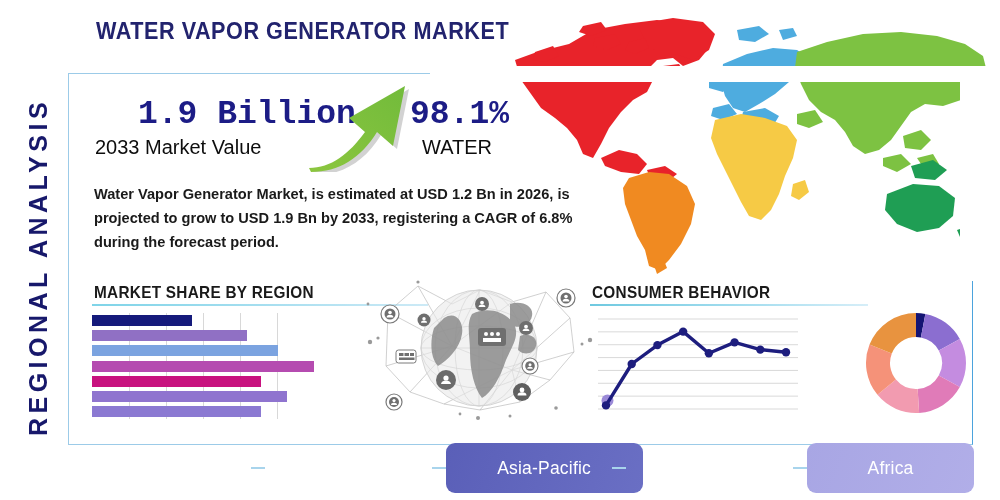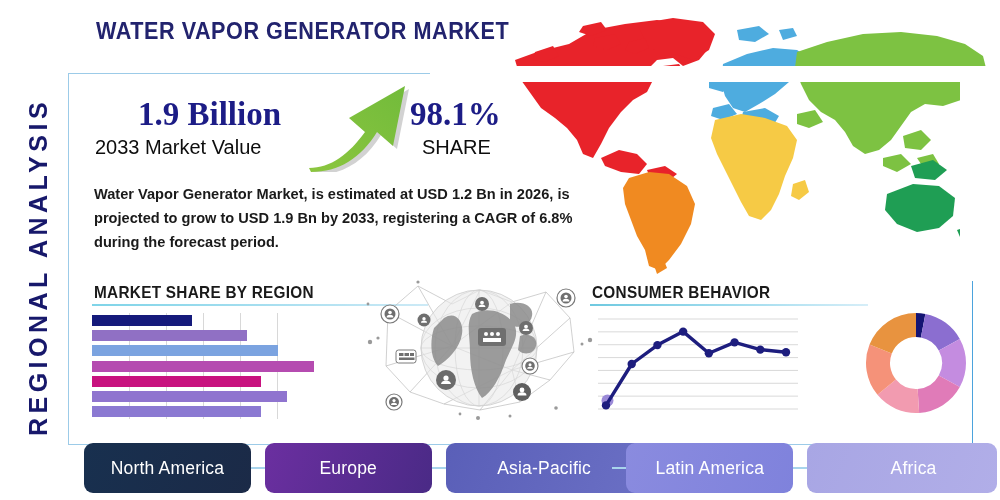--- a/index.html
+++ b/index.html
@@ -78,21 +78,21 @@
     height: 215px;
     background: #ffffff;
   }
 
   
   .kpi-value {
     position: absolute;
     color: #1c1c86;
     font-size: 33px;
     font-weight: 700;
-    font-family: Liberation Serif, serif;
+    font-family: Liberation Mono, monospace;
     white-space: nowrap;
   }
   .kpi-label {
     position: absolute;
     color: #0d0d0d;
     font-size: 20px;
     font-weight: 400;
     font-family: "Liberation Sans", sans-serif;
     white-space: nowrap;
   }
@@ -244,21 +244,21 @@
 
   <div id="side-label">REGIONAL ANALYSIS</div>
 
   <div id="page-title">WATER VAPOR GENERATOR MARKET</div>
 
   <div id="content-frame"></div>
 
   <div class="kpi-value" id="kpi-market-value">1.9 Billion</div>
   <div class="kpi-label" id="kpi-market-label">2033 Market Value</div>
   <div class="kpi-value" id="kpi-cagr-value">98.1%</div>
-  <div class="kpi-label" id="kpi-cagr-label">SHARE</div>
+  <div class="kpi-label" id="kpi-cagr-label">WATER</div>
 
   <svg id="growth-arrow" viewBox="0 0 110 90">
     <defs>
       <linearGradient id="arrGrad" x1="0" y1="1" x2="1" y2="0">
         <stop offset="0%" stop-color="#86c council"></stop>
         <stop offset="0%" stop-color="#8cc63f"></stop>
         <stop offset="100%" stop-color="#72bb3b"></stop>
       </linearGradient>
     </defs>
     <path d="M4,86 C26,86 44,72 60,50 L44,36 L100,4 L88,64 L72,50 C56,76 34,90 6,90 Z" fill="#9b9b9b" opacity="0.45" transform="translate(4,3)"></path>
@@ -473,26 +473,23 @@
       <path d="M52,2 A50,50 0 0 1 61.36906572928623,2.8856374635655655 L56.87191417922884,26.460531481054094 A26,26 0 0 0 52,26 Z" fill="#141473"></path>
       <path d="M61.36906572928623,2.8856374635655655 A50,50 0 0 1 95.81533400219318,27.912316294914234 L74.78397368114045,39.4744044733554 A26,26 0 0 0 56.87191417922884,26.460531481054094 Z" fill="#8b6ed0"></path>
       <path d="M95.81533400219318,27.912316294914234 A50,50 0 0 1 95.81533400219318,76.08768370508577 L74.78397368114045,64.5255955266446 A26,26 0 0 0 74.78397368114045,39.4744044733554 Z" fill="#c48ce0"></path>
       <path d="M95.81533400219318,76.08768370508577 A50,50 0 0 1 55.13952597646568,101.90133642141357 L53.632553507762154,77.94869493913507 A26,26 0 0 0 74.78397368114045,64.5255955266446 Z" fill="#e07bb8"></path>
       <path d="M55.13952597646568,101.90133642141357 A50,50 0 0 1 13.474337861210543,83.8711994874345 L31.966655687829483,68.57302373346593 A26,26 0 0 0 53.632553507762154,77.94869493913507 Z" fill="#f29bb0"></path>
       <path d="M13.474337861210543,83.8711994874345 A50,50 0 0 1 5.511175705587441,33.593772365766085 L27.82581136690547,42.428761630198366 A26,26 0 0 0 31.966655687829483,68.57302373346593 Z" fill="#f59279"></path>
       <path d="M5.511175705587441,33.593772365766085 A50,50 0 0 1 51.99999999999999,2 L51.99999999999999,26 A26,26 0 0 0 27.82581136690547,42.428761630198366 Z" fill="#e8933f"></path>
     </svg>
 
   <div id="region-bar">
-      <div class="region-chip" style="left: 0px; width: 166.8px; background: linear-gradient(110deg, rgb(24, 48, 79), rgb(27, 42, 71));">North America</div>
       <div class="region-connector" style="left: 166.8px;"></div>
-      <div class="region-chip" style="left: 180.8px; width: 166.8px; background: linear-gradient(110deg, rgb(107, 47, 160), rgb(74, 42, 134));">Europe</div>
       <div class="region-connector" style="left: 347.6px;"></div>
       <div class="region-chip" style="left: 361.6px; width: 197px; background: linear-gradient(110deg, rgb(90, 95, 184), rgb(106, 111, 196));">Asia-Pacific</div>
       <div class="region-connector" style="left: 528.4px;"></div>
-      <div class="region-chip" style="left: 542.4px; width: 166.8px; background: linear-gradient(110deg, rgb(138, 139, 223), rgb(127, 130, 220));">Latin America</div>
       <div class="region-connector" style="left: 709.2px;"></div>
-      <div class="region-chip" style="left: 723.2px; width: 166.8px; background: linear-gradient(110deg, rgb(168, 166, 228), rgb(177, 174, 232)); padding-left: 23px;">Africa</div>
+      <div class="region-chip" style="left: 723.2px; width: 166.8px; background: linear-gradient(110deg, rgb(168, 166, 228), rgb(177, 174, 232));">Africa</div>
     </div>
 
   <div id="frame-mask-top"></div>
   <div id="frame-mask-right"></div>
 </div>
 
 </body></html>

